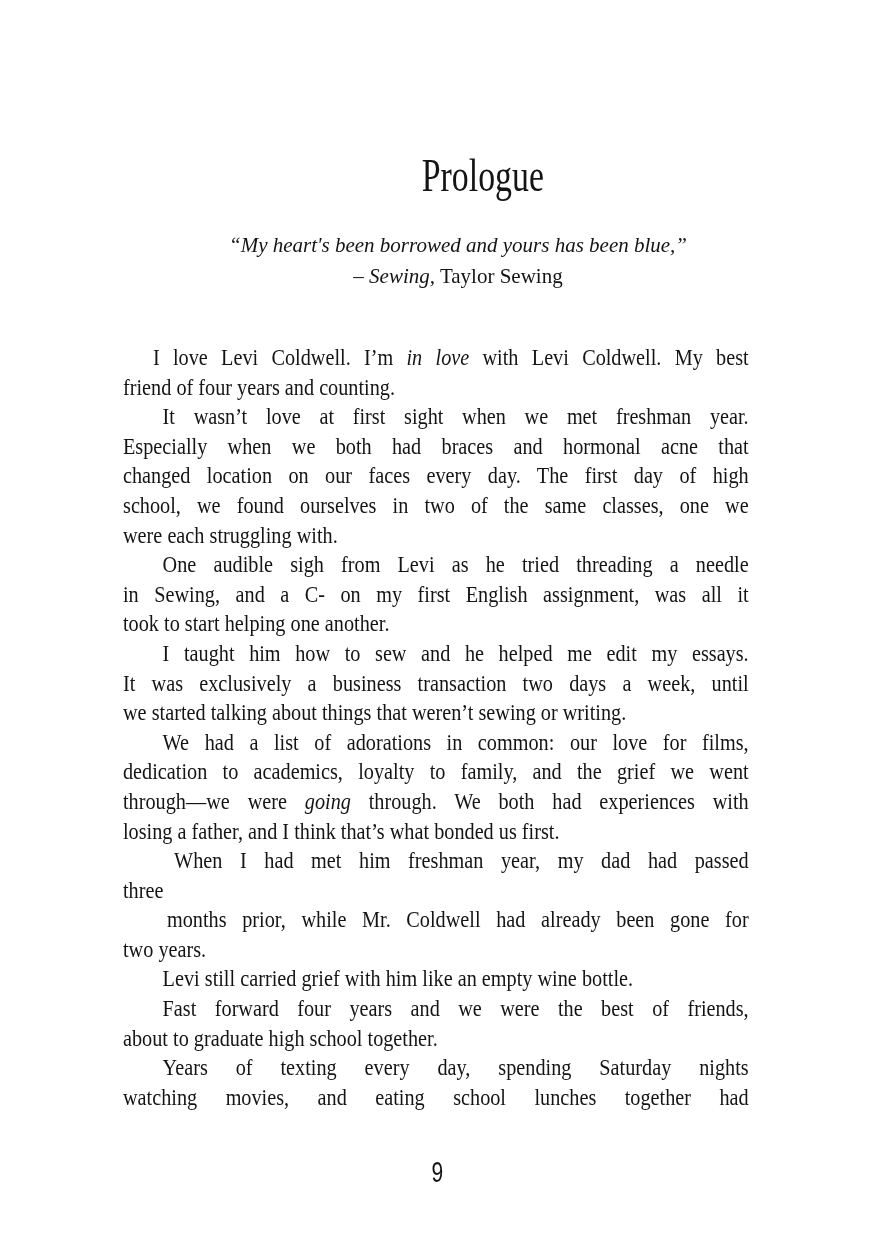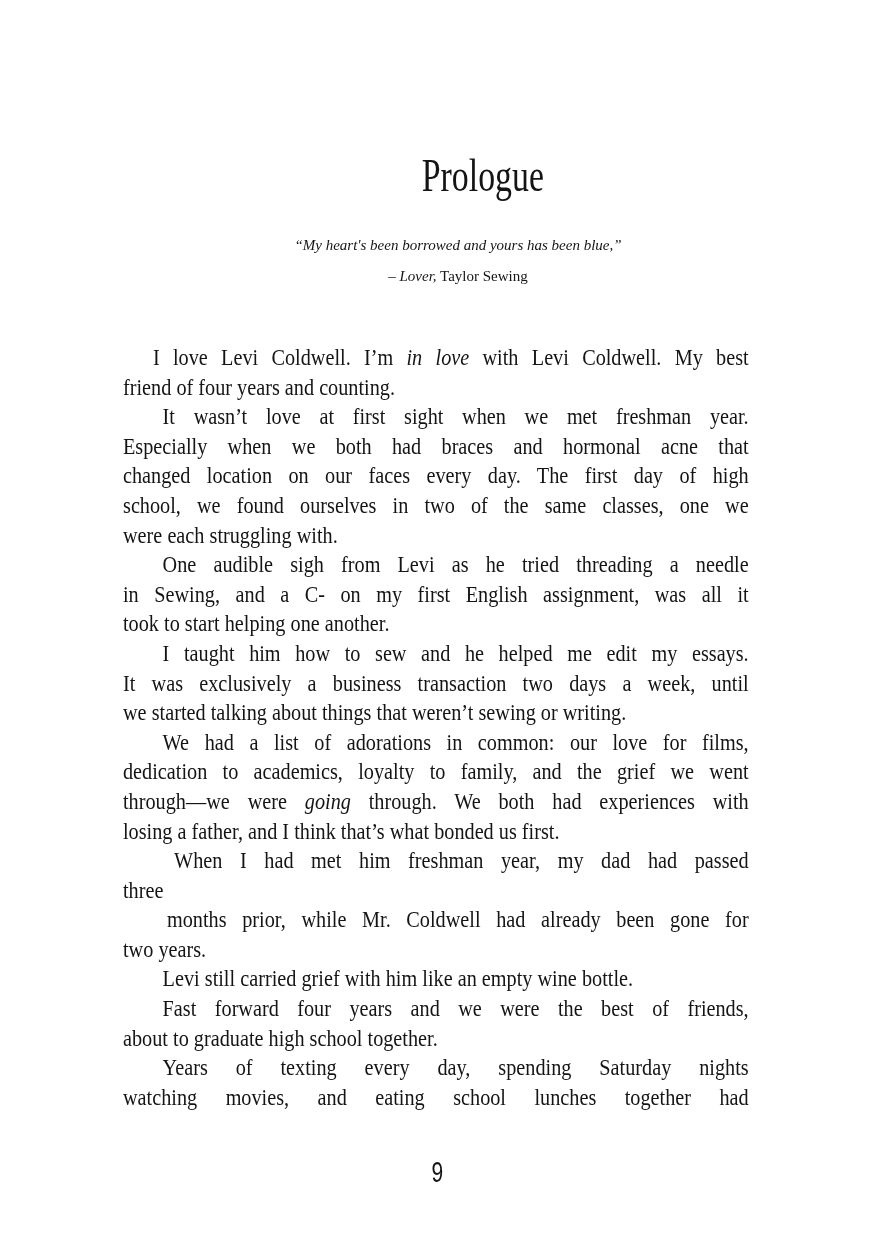--- a/index.html
+++ b/index.html
@@ -23,21 +23,21 @@
     line-height:47px;
     font-weight:400;
     transform:scaleX(0.72);
     transform-origin:50% 50%;
     white-space:nowrap;
   }
   .epigraph{
     position:absolute;
     left:145px;top:230px;width:626px;
     text-align:center;
-    font-size:15px;
+    font-size:21px;
     line-height:31px;
   }
   .epigraph .quote-line{font-style:italic;}
   .epigraph .attr-line .i{font-style:italic;}
   .bodytext{
     position:absolute;
     left:123px;top:343px;
     width:711px;
     transform:scaleX(0.88);
     transform-origin:0 0;
@@ -65,21 +65,21 @@
 <body>
 
 <div class="page">
 
   <div class="title-wrap">
     <span class="title-inner">Prologue</span>
   </div>
 
   <div class="epigraph">
     <div class="quote-line">“My heart's been borrowed and yours has been blue,”</div>
-    <div class="attr-line"><span class="i">– Lover,</span> <span>Taylor Sewing</span></div>
+    <div class="attr-line"><span class="i">– Sewing,</span> <span>Taylor Sewing</span></div>
   </div>
 
   <div class="bodytext">
       <div class="bl j" style="padding-left: 34px;"><span>I love Levi Coldwell. I’m </span><span class="i">in love</span><span> with Levi Coldwell. My best</span></div>
       <div class="bl"><span>friend of four years and counting.</span></div>
       <div class="bl j" style="padding-left: 45px;"><span>It wasn’t love at first sight when we met freshman year.</span></div>
       <div class="bl j"><span>Especially when we both had braces and hormonal acne that</span></div>
       <div class="bl j"><span>changed location on our faces every day. The first day of high</span></div>
       <div class="bl j"><span>school, we found ourselves in two of the same classes, one we</span></div>
       <div class="bl"><span>were each struggling with.</span></div>

